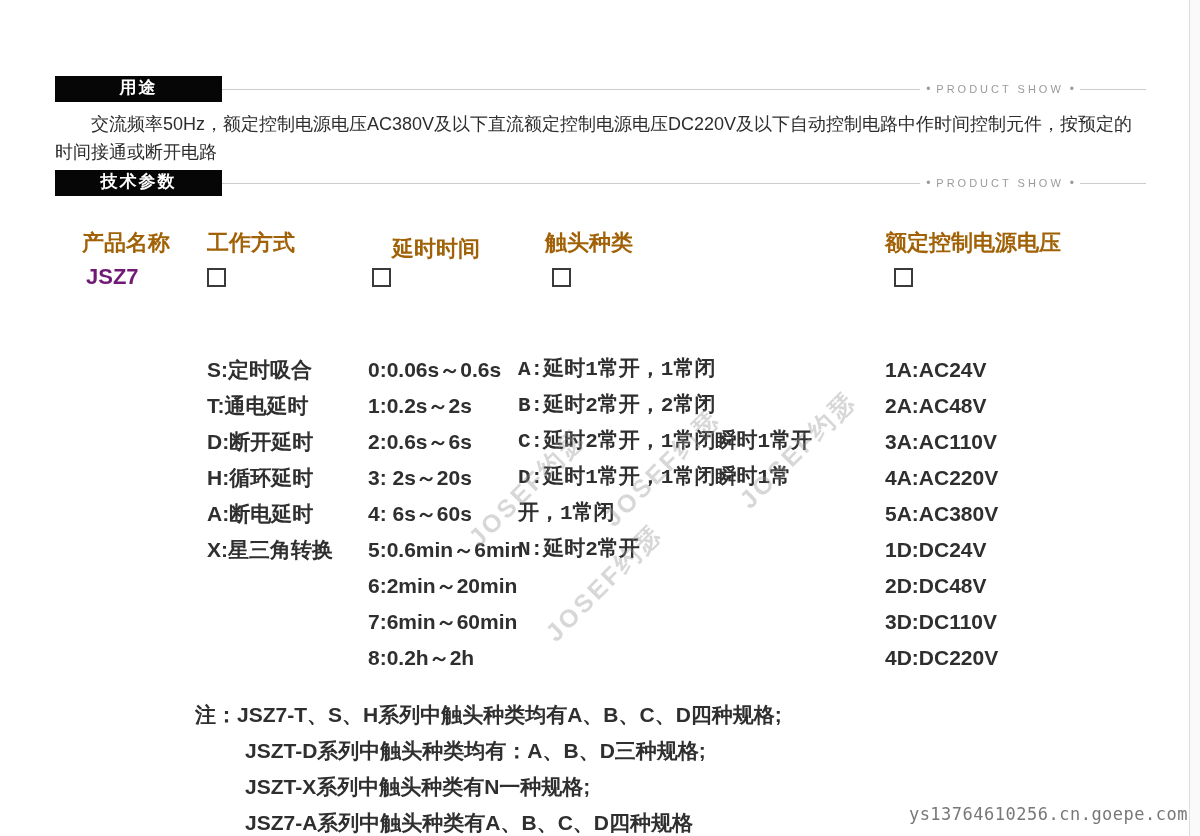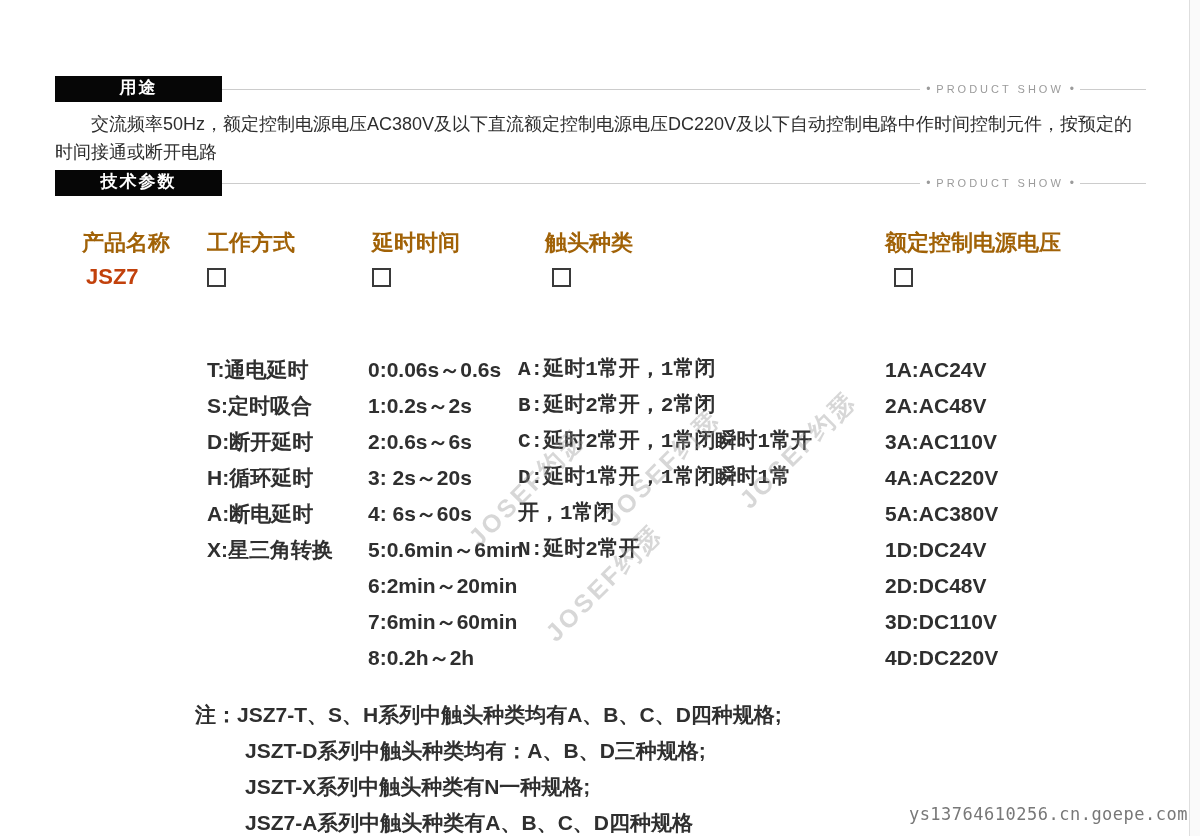--- a/index.html
+++ b/index.html
@@ -19,21 +19,21 @@
   .h-line-end { height:1px; background:#cccccc; flex:0 0 66px; }
   .ribbon-dot { color:#9b9b9b; font-size:12px; margin:0 6px; flex:0 0 auto; }
   .ribbon-label { color:#9b9b9b; font-size:11px; letter-spacing:3px; white-space:nowrap; flex:0 0 auto;text-align:center; }
 
   .intro {
     position:absolute; left:55px; top:110px; width:1088px;
     font-size:18px; line-height:28px; color:#2d2d2d; text-indent:2em;
   }
 
   .col-header { position:absolute; top:228px; font-size:22px; font-weight:bold; color:#a16207; white-space:nowrap; }
-  .model-name { position:absolute; left:86px; top:264px; font-size:22px; font-weight:600; color:#c2410c; }
+  .model-name { position:absolute; left:86px; top:264px; font-size:22px; font-weight:600; color:#701a75; }
   .checkbox { position:absolute; top:268px; width:19px; height:19px; border:2px solid #3a3a3a; background:#ffffff; box-sizing:border-box; }
 
   .data-col { position:absolute; top:352px; font-size:21px; line-height:36px; font-weight:600; color:#2f2f2f; }
   .opt { white-space:normal; }
 
   .notes { position:absolute; left:195px; top:697px; font-size:21px; line-height:36px; font-weight:600; color:#2f2f2f; }
   .note-line { white-space:nowrap; }
   .note-line + .note-line { padding-left:50px; }
 
   .wm {
@@ -73,33 +73,33 @@
     </div>
     <div class="h-line"></div>
     <span class="ribbon-dot">•</span>
     <span class="ribbon-label">PRODUCT SHOW</span>
     <span class="ribbon-dot">•</span>
     <div class="h-line-end"></div>
   </div>
 
   <div class="col-header" style="left:82px;">产品名称</div>
   <div class="col-header" style="left:207px;">工作方式</div>
-  <div class="col-header" style="left:372px;">延时时间</div>
+  <div class="col-header" style="left:392px;margin-top:6px;">延时时间</div>
   <div class="col-header" style="left:545px;">触头种类</div>
   <div class="col-header" style="left:885px;">额定控制电源电压</div>
 
   <div class="model-name">JSZ7</div>
   <div class="checkbox" style="left:207px;"></div>
   <div class="checkbox" style="left:372px;"></div>
   <div class="checkbox" style="left:552px;"></div>
   <div class="checkbox" style="left:894px;"></div>
 
   <div class="data-col" style="left:207px; width:168px;">
+    <div class="opt">S:定时吸合</div>
     <div class="opt">T:通电延时</div>
-    <div class="opt">S:定时吸合</div>
     <div class="opt">D:断开延时</div>
     <div class="opt">H:循环延时</div>
     <div class="opt">A:断电延时</div>
     <div class="opt">X:星三角转换</div>
   </div>
 
   <div class="data-col" style="left:368px; width:180px;">
     <div class="opt">0:0.06s～0.6s</div>
     <div class="opt">1:0.2s～2s</div>
     <div class="opt">2:0.6s～6s</div>

